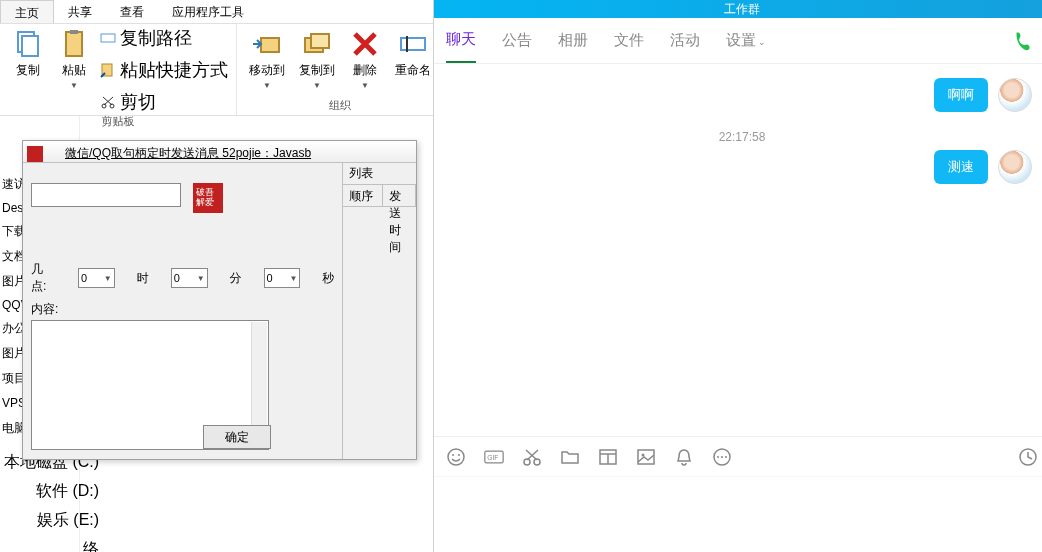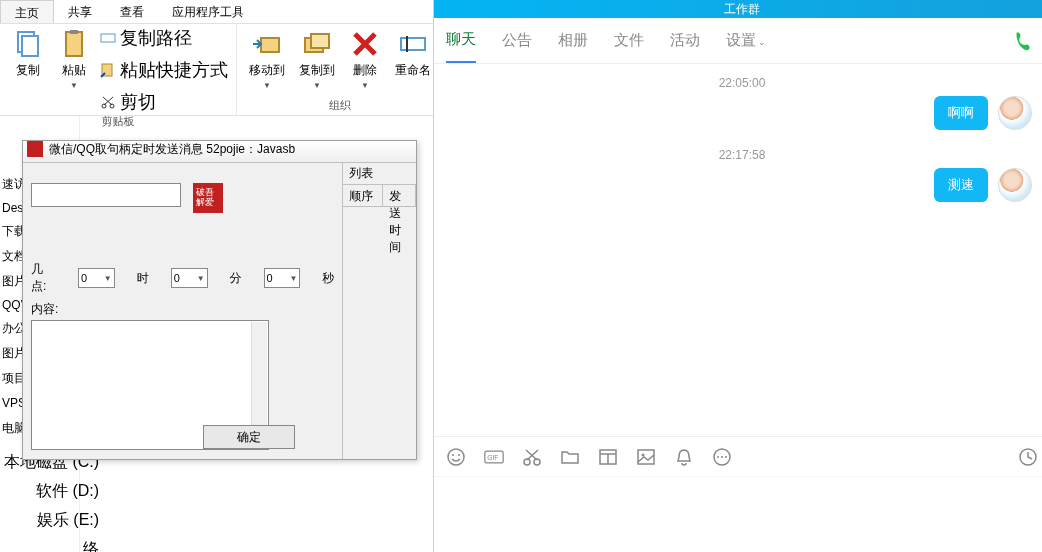--- a/index.html
+++ b/index.html
@@ -21,44 +21,44 @@
 .small-btn { display: flex; align-items: center; gap: 4px; cursor: pointer; }
 .small-btn .icon { width: 16px; height: 16px; }
 
 
 .explorer-body { position: absolute; left: 0; top: 116px; width: 425px; height: 436px; display: flex; }
 .sidebar { width: 80px; border-right: 1px solid #eee; font-size: 12px; padding-top: 56px; }
 .sidebar-item { padding: 4px 2px; white-space: nowrap; cursor: pointer; }
 
 
 .dialog { position: absolute; left: 22px; top: 140px; width: 395px; height: 320px; background: #f0f0f0; border: 1px solid #a0a0a0; box-shadow: 2px 2px 6px rgba(0,0,0,0.2); }
-.dlg-title { height: 22px; background: linear-gradient(#fff,#eee); border-bottom: 1px solid #c0c0c0; display: flex; align-items: flex-start; gap: 6px; padding: 0 4px; font-size: 12px; }
+.dlg-title { height: 22px; background: linear-gradient(#fff,#eee); border-bottom: 1px solid #c0c0c0; display: flex; align-items: flex-end; gap: 22px; padding: 0 4px; font-size: 12px; text-decoration: underline; }
 .dlg-title .icon { width: 16px; height: 16px; background: #c02020; }
 .dlg-body { display: flex; height: calc(100% - 22px); }
 .dlg-left { flex: 1; padding: 20px 8px 8px 8px; font-size: 12px; position: relative; }
 .dlg-right { width: 120px; border-left: 1px solid #c0c0c0; font-size: 12px; }
 .dlg-input { width: 150px; height: 24px; border: 1px solid #888; background: #fff; }
 .logo-box { position: absolute; top: 20px; left: 170px; width: 30px; height: 30px; background: #c02020; color: #fff; font-size: 9px; line-height: 10px; padding: 4px 3px; }
 .time-row { margin-top: 54px; display: flex; align-items: center; gap: 22px; }
 .num-input { width: 40px; height: 20px; border: 1px solid #888; background: #fff; font-size: 11px; padding-left: 2px; display: flex; align-items: center; justify-content: space-between; }
 .num-input .dd { font-size: 8px; color: #555; padding-right: 2px; }
 .content-label { margin-top: 6px; }
 .content-box { margin-top: 2px; width: 238px; height: 130px; border: 1px solid #888; background: #fff; position: relative; }
 .content-box .scroll { position: absolute; right: 1px; top: 1px; width: 16px; height: calc(100% - 2px); background: #f0f0f0; border-left: 1px solid #ddd; }
-.confirm-btn { position: absolute; bottom: 10px; left: 180px; width: 92px; height: 24px; background: #e8e8e8; border: 1px solid #888; font-size: 12px; cursor: pointer; margin-top: 44px; }
+.confirm-btn { position: absolute; bottom: 10px; left: 180px; width: 68px; height: 24px; background: #e8e8e8; border: 1px solid #888; font-size: 12px; cursor: pointer; margin-top: 44px; }
 .list-header { height: 22px; border-bottom: 1px solid #c0c0c0; padding-left: 6px; display: flex; align-items: center; }
 .list-cols { display: flex; height: 22px; border-bottom: 1px solid #c0c0c0; }
 .list-col { border-right: 1px solid #c0c0c0; padding: 3px 6px; font-size: 12px; }
 
 
 .chat-panel { position: absolute; left: 425px; top: 0; width: 617px; height: 552px; border-left: 1px solid #d0d0d0; display: flex; flex-direction: column; background: #fff; margin-left: 8px; }
 .chat-banner { height: 18px; background: linear-gradient(90deg, #04b5f3, #14a0dd); color: #fff; display: flex; align-items: center; justify-content: center; font-size: 12px; }
 .chat-tabs { height: 46px; display: flex; align-items: center; padding: 0 12px; gap: 26px; border-bottom: 1px solid #eee; font-size: 15px; color: #888; position: relative; }
 .chat-tab { cursor: pointer; padding: 12px 0; }
-.chat-tab.active { color: #15803d; border-bottom: 2px solid #3b82f6; }
+.chat-tab.active { color: #6d28d9; border-bottom: 2px solid #15803d; }
 .chat-tab .dd { font-size: 9px; color: #888; margin-left: 2px; }
 .call-icon { position: absolute; right: 16px; top: 12px; width: 22px; height: 22px; }
 .chat-body { flex: 1; overflow: hidden; padding: 8px 18px; font-size: 13px; }
 .msg-time { text-align: center; color: #999; font-size: 12px; margin: 4px 0; }
 .msg-row { display: flex; justify-content: flex-end; align-items: flex-start; gap: 10px; margin: 6px 0 18px; }
 .bubble { background: #12b7f5; color: #fff; padding: 8px 14px; border-radius: 6px; font-size: 13px; }
 .avatar { width: 34px; height: 34px; border-radius: 50%; background: radial-gradient(circle at 40% 35%, #f6dcc8 25%, #e8b090 40%, #fff 42%, #d0e8f6 70%); border: 1px solid #ddd; }
 .chat-input-bar { height: 40px; border-top: 1px solid #eee; display: flex; align-items: center; padding: 0 12px; gap: 18px; }
 .chat-input-bar .ti { width: 20px; height: 20px; cursor: pointer; color: #888; }
 .chat-input-bar .spacer { flex: 1; }
@@ -249,21 +249,20 @@
     <div class="chat-tab">公告</div>
     <div class="chat-tab">相册</div>
     <div class="chat-tab">文件</div>
     <div class="chat-tab">活动</div>
     <div class="chat-tab"><span>设置</span><span class="dd">⌄</span></div>
     <svg class="call-icon" viewBox="0 0 24 24">
         <path d="M5 3 C5 3 8 2 9 5 C10 8 7 9 8 12 C9 15 12 17 15 16 C18 15 19 18 19 18 C19 18 20 21 17 22 C14 23 4 16 5 3 Z" fill="#1fc24a"></path>
       </svg>
   </div>
   <div class="chat-body">
-    <div class="msg-time">22:05:00</div>
     <div class="msg-row">
       <div class="bubble">啊啊</div>
       <div class="avatar"></div>
     </div>
     <div class="msg-time">22:17:58</div>
     <div class="msg-row">
       <div class="bubble">测速</div>
       <div class="avatar"></div>
     </div>
   </div>

